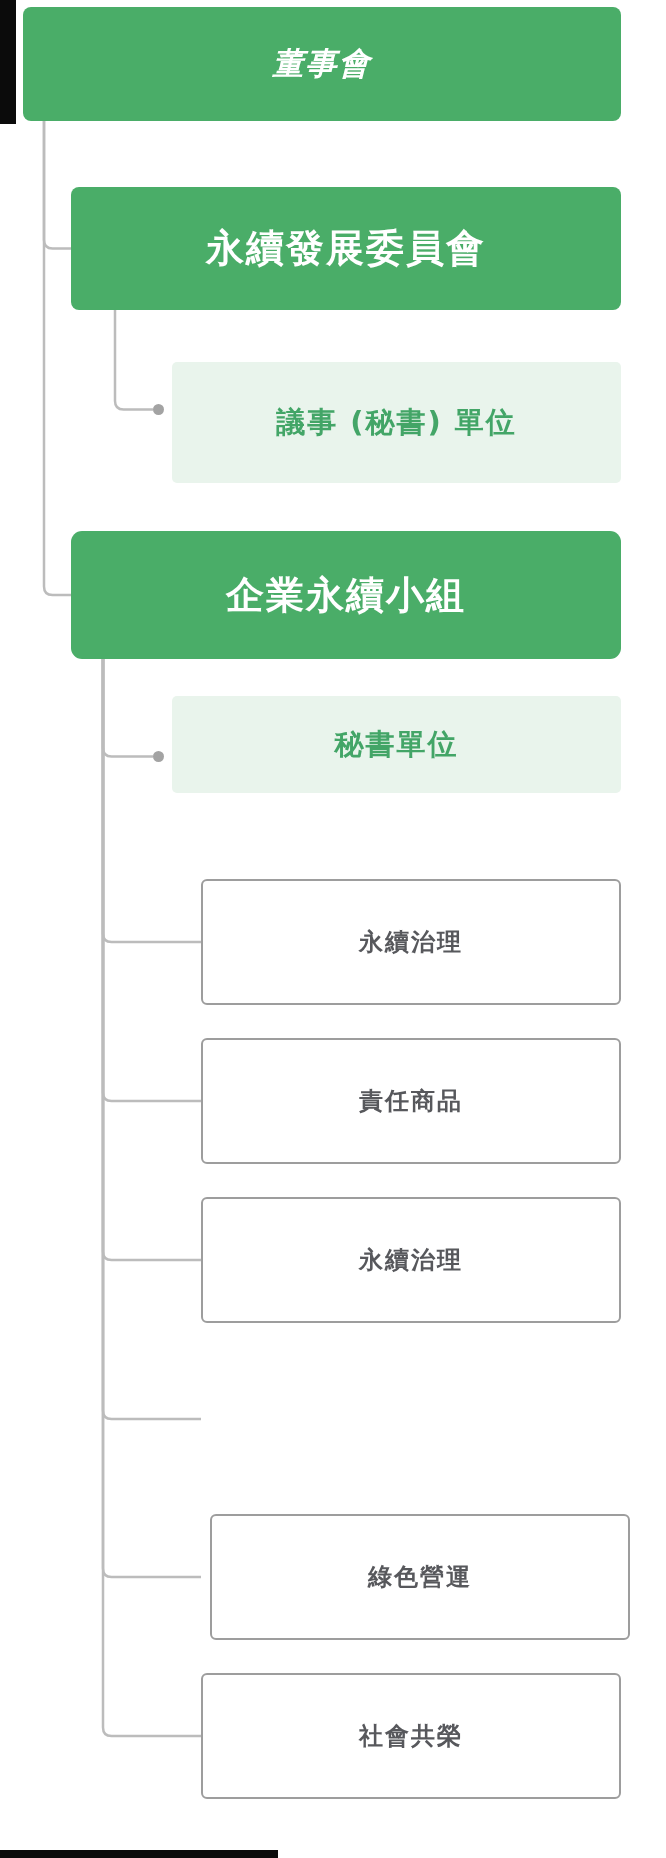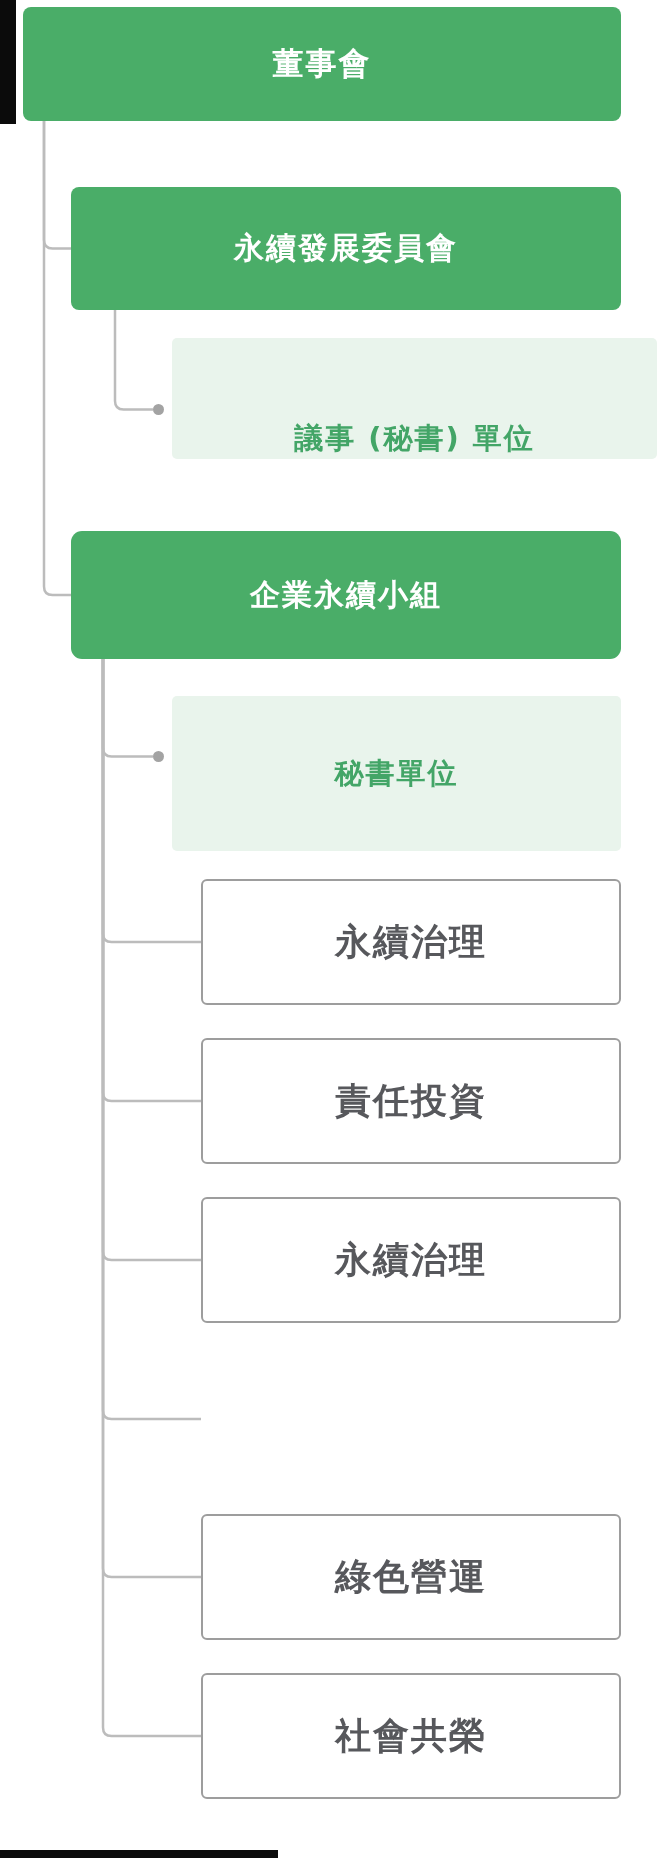--- a/index.html
+++ b/index.html
@@ -37,46 +37,46 @@
     align-items: center;
     justify-content: center;
     font-weight: 700;
     text-align: center;
     letter-spacing: 2px;
   }
   .green {
     background: #4aad68;
     color: #ffffff;
     border-radius: 8px;
-    font-size: 30px;
+    font-size: 38px;
   }
   .light {
     background: #e9f4ec;
     color: #43a567;
     border-radius: 5px;
     font-size: 29px;
   }
   .plain {
     background: #ffffff;
     color: #57585c;
     border: 2px solid #9d9d9d;
     border-radius: 6px;
-    font-size: 36px;
+    font-size: 24px;
   }
   
-  .n-board       { left: 23px;  top: 7px;    width: 598px; height: 114px; font-size: 31px; }
+  .n-board       { left: 23px;  top: 7px;    width: 598px; height: 114px; font-size: 31px; font-style: italic; }
   .n-committee   { left: 71px;  top: 187px;  width: 550px; height: 123px; }
-  .n-sec1        { left: 172px; top: 338px;  width: 485px; height: 121px; align-items: flex-end; }
+  .n-sec1        { left: 172px; top: 362px;  width: 449px; height: 121px; }
   .n-taskforce   { left: 71px;  top: 531px;  width: 550px; height: 128px; border-radius: 11px; }
-  .n-sec2        { left: 172px; top: 696px;  width: 449px; height: 155px; }
+  .n-sec2        { left: 172px; top: 696px;  width: 449px; height: 97px; }
   .n-g0 { left: 201px; top: 879px;  width: 420px; height: 126px; }
   .n-g1 { left: 201px; top: 1038px; width: 420px; height: 126px; }
   .n-g2 { left: 201px; top: 1197px; width: 420px; height: 126px; }
   .n-g3 { left: 201px; top: 1356px; width: 420px; height: 126px; }
-  .n-g4 { left: 201px; top: 1514px; width: 420px; height: 126px; }
+  .n-g4 { left: 210px; top: 1514px; width: 420px; height: 126px; }
   .n-g5 { left: 201px; top: 1673px; width: 420px; height: 126px; }
   
   .dot {
     position: absolute;
     width: 11px; height: 11px;
     border-radius: 50%;
     background: #a3a3a3;
   }
   .dot-1 { left: 153px; top: 404px; }
   .dot-2 { left: 153px; top: 751px; }
@@ -141,21 +141,21 @@
 
   <div class="node light n-sec2">
     <span>秘書單位</span>
   </div>
 
   <div class="node plain n-g0">
     <span>永續治理</span>
   </div>
 
   <div class="node plain n-g1">
-    <span>責任投資</span>
+    <span>責任商品</span>
   </div>
 
   <div class="node plain n-g2">
     <span>永續治理</span>
   </div>
 
 
   <div class="node plain n-g4">
     <span>綠色營運</span>
   </div>

